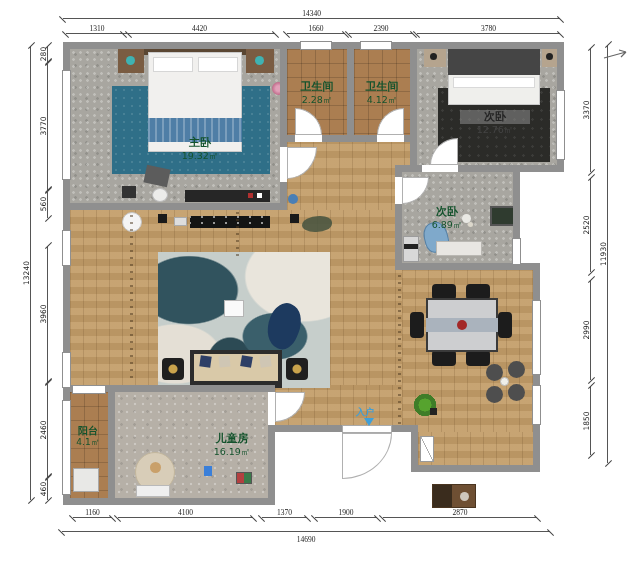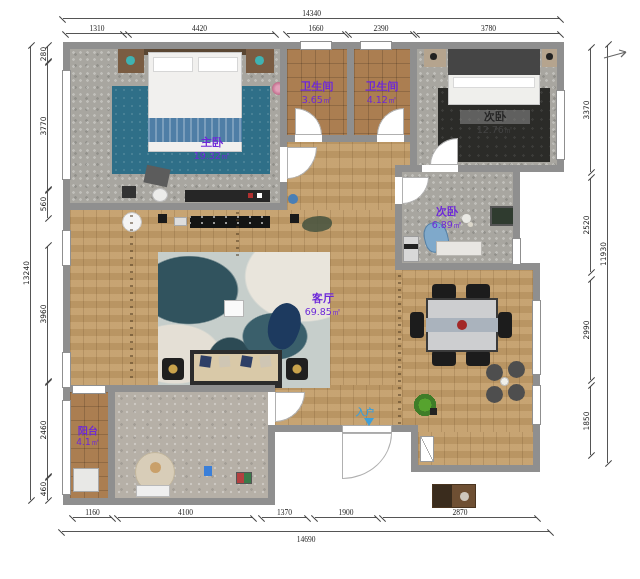--- a/index.html
+++ b/index.html
@@ -18,21 +18,21 @@
         background-image:radial-gradient(rgba(255,255,255,.3) 1px,transparent 1.6px),
         radial-gradient(rgba(0,0,0,.1) 1px,transparent 1.6px);
         background-size:8px 8px,13px 13px;}
   .tile{background-color:#ab7e51;
         background-image:linear-gradient(rgba(0,0,0,.16) 1px,transparent 1px),
         linear-gradient(90deg,rgba(0,0,0,.16) 1px,transparent 1px);
         background-size:14px 14px;}
   .win{position:absolute;background:#fff;border:1px solid #8f8f8f;box-sizing:border-box;}
   .arc{position:absolute;background:#fff;border:1px solid #b0b0b0;box-sizing:border-box;}
   .fx{position:absolute;box-sizing:border-box;}
-  .lbl{position:absolute;text-align:center;color:#6d28d9;line-height:1.3;}
+  .lbl{position:absolute;text-align:center;color:#14532d;line-height:1.3;}
   .lbl .nm{font-weight:bold;font-size:11px;display:block;}
   .lbl .ar{font-size:9.5px;display:block;}
   .dimh,.dimv{position:absolute;font-size:7.5px;color:#222;}
   .dimh{border-top:1px solid #555;height:0;font-family:Liberation Serif, serif;}
   .dimh>span{position:absolute;top:-10px;left:50%;transform:translateX(-50%);white-space:nowrap;}
   .dimh.below>span{top:3px;}
   .dimh::before,.dimh::after{content:"";position:absolute;top:-4px;width:1px;height:9px;background:#444;transform:rotate(-45deg);}
   .dimh::before{left:-1px;}
   .dimh::after{right:-1px;}
   .dimv{border-left:1px solid #555;width:0;}
@@ -196,47 +196,47 @@
   <div class="arc" style="left:430px;top:138px;width:28px;height:27px;border-radius:100% 0 0 0;"></div>
   <div class="arc" style="left:402px;top:177px;width:27px;height:27px;border-radius:0 0 100% 0;"></div>
   <div class="arc" style="left:275px;top:392px;width:30px;height:30px;border-radius:0 0 100% 0;"></div>
   <div class="fx" style="left:342px;top:425px;width:50px;height:8px;background:#fff;border:1px solid #aaa;"></div>
   <div class="arc" style="left:342px;top:433px;width:50px;height:46px;border-radius:0 0 100% 0;"></div>
 
   <div class="spk" style="left:130px;top:215px;height:168px;"></div>
   <div class="spk" style="left:236px;top:212px;height:46px;"></div>
   <div class="spk" style="left:398px;top:275px;height:150px;"></div>
 
-  <div class="lbl" style="left:176px;top:136px;width:72px;">
+  <div class="lbl" style="left:164px;top:136px;width:72px;">
     <span class="nm">主卧</span>
     <span class="ar">19.32㎡</span>
   </div>
   <div class="lbl" style="left:287px;top:80px;width:60px;">
     <span class="nm">卫生间</span>
-    <span class="ar">3.65㎡</span>
+    <span class="ar">2.28㎡</span>
   </div>
   <div class="lbl" style="left:352px;top:80px;width:60px;">
     <span class="nm">卫生间</span>
     <span class="ar">4.12㎡</span>
   </div>
   <div class="lbl" style="left:460px;top:110px;width:70px;color:#cfcfcf;">
     <span class="nm" style="background:rgba(140,140,140,.55);color:#242424;">次卧</span>
     <span class="ar" style="color:#444;">12.76㎡</span>
   </div>
   <div class="lbl" style="left:412px;top:205px;width:70px;">
     <span class="nm">次卧</span>
     <span class="ar">6.89㎡</span>
   </div>
-  <div class="lbl" style="left:288px;top:292px;width:70px;">
-    <span class="nm">客厅</span>
-    <span class="ar">69.85㎡</span>
-  </div>
   <div class="lbl" style="left:66px;top:424px;width:44px;">
     <span class="nm" style="font-size:10px;">阳台</span>
     <span class="ar" style="font-size:9px;">4.1㎡</span>
+  </div>
+  <div class="lbl" style="left:196px;top:432px;width:72px;">
+    <span class="nm">儿童房</span>
+    <span class="ar">16.19㎡</span>
   </div>
 
   <div class="fx" style="left:356px;top:406px;font-size:9px;color:#3f9fd8;font-weight:bold;">入户</div>
   <div class="fx" style="left:364px;top:418px;width:0;height:0;border:5px solid transparent;border-top:8px solid #3f9fd8;"></div>
 
   <div class="dimh" style="left:63px;top:18px;width:497px;">
     <span>14340</span>
   </div>
   <div class="dimh" style="left:66px;top:33px;width:62px;">
     <span>1310</span>

